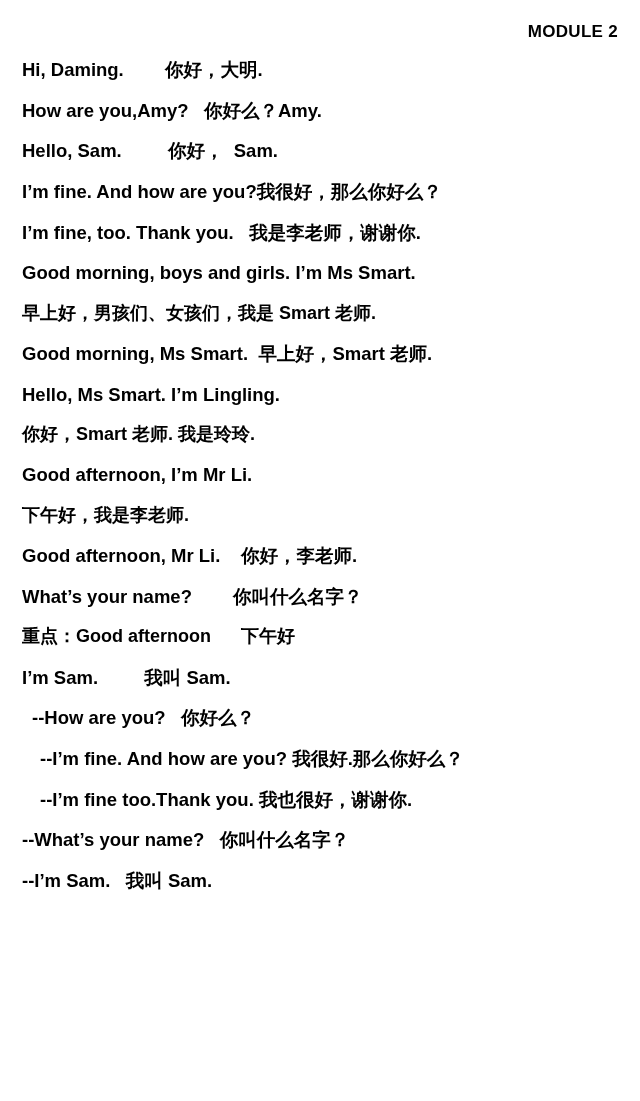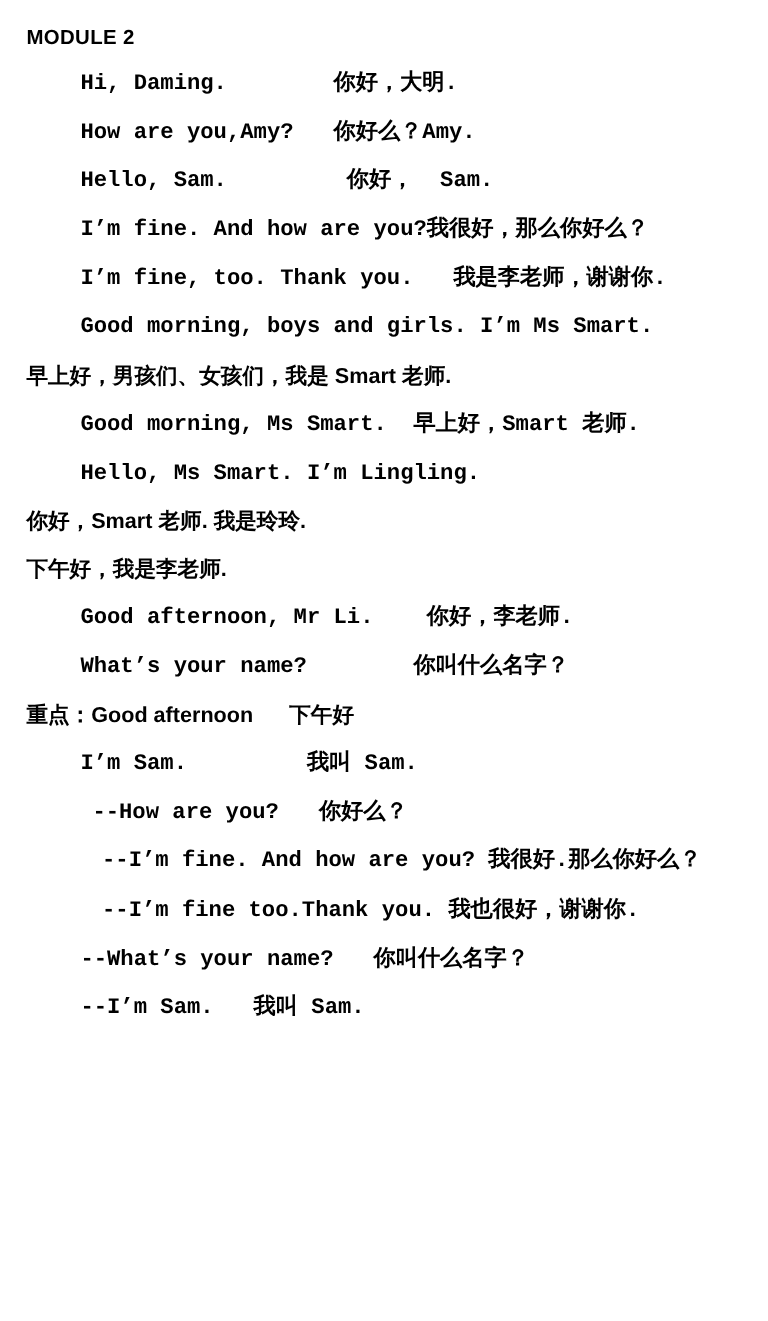--- a/index.html
+++ b/index.html
@@ -14,21 +14,21 @@
     color: #000000;
   }
   .page {
     width: 640px;
     min-height: 1101px;
     box-sizing: border-box;
     padding: 18px 22px 10px 22px;
     background: #ffffff;
   }
   .doc-title {
-    text-align: left;
+    text-align: right;
     font-weight: bold;
     font-size: 17px;
     letter-spacing: 0.3px;
     margin: 4px 0 16px 0;
   }
   .line {
     font-weight: bold;
     font-size: 18.5px;
     line-height: 1.28;
     margin: 0 0 17px 0;
@@ -36,40 +36,40 @@
     word-break: break-word;
   }
   .line.indent-1 { padding-left: 10px; }
   .line.indent-2 { padding-left: 18px; }
   .line.cn {
     font-family: Liberation Sans, sans-serif;
     font-weight: bold;
     font-size: 18px;
   }
   .line.mixed {
-    font-family: Liberation Mono, monospace;
-    margin-left: 45px;
+    font-family: Liberation Sans, sans-serif;
   }
 </style>
 </head>
 <body>
 
 <div class="page">
   <div class="doc-title">MODULE 2</div>
   <div class="body-text">
     <p class="line mixed">Hi, Daming.        你好，大明.</p>
     <p class="line mixed">How are you,Amy?   你好么？Amy.</p>
     <p class="line mixed">Hello, Sam.         你好，  Sam.</p>
     <p class="line mixed">I’m fine. And how are you?我很好，那么你好么？</p>
     <p class="line mixed">I’m fine, too. Thank you.   我是李老师，谢谢你.</p>
     <p class="line mixed">Good morning, boys and girls. I’m Ms Smart.</p>
     <p class="line cn">早上好，男孩们、女孩们，我是 Smart 老师.</p>
     <p class="line mixed">Good morning, Ms Smart.  早上好，Smart 老师.</p>
     <p class="line mixed">Hello, Ms Smart. I’m Lingling.</p>
     <p class="line cn">你好，Smart 老师. 我是玲玲.</p>
+    <p class="line mixed">Good afternoon, I’m Mr Li.</p>
     <p class="line cn">下午好，我是李老师.</p>
     <p class="line mixed">Good afternoon, Mr Li.    你好，李老师.</p>
     <p class="line mixed">What’s your name?        你叫什么名字？</p>
     <p class="line cn">重点：Good afternoon      下午好</p>
     <p class="line mixed">I’m Sam.         我叫 Sam.</p>
     <p class="line mixed indent-1">--How are you?   你好么？</p>
     <p class="line mixed indent-2">--I’m fine. And how are you? 我很好.那么你好么？</p>
     <p class="line mixed indent-2">--I’m fine too.Thank you. 我也很好，谢谢你.</p>
     <p class="line mixed">--What’s your name?   你叫什么名字？</p>
     <p class="line mixed">--I’m Sam.   我叫 Sam.</p>

